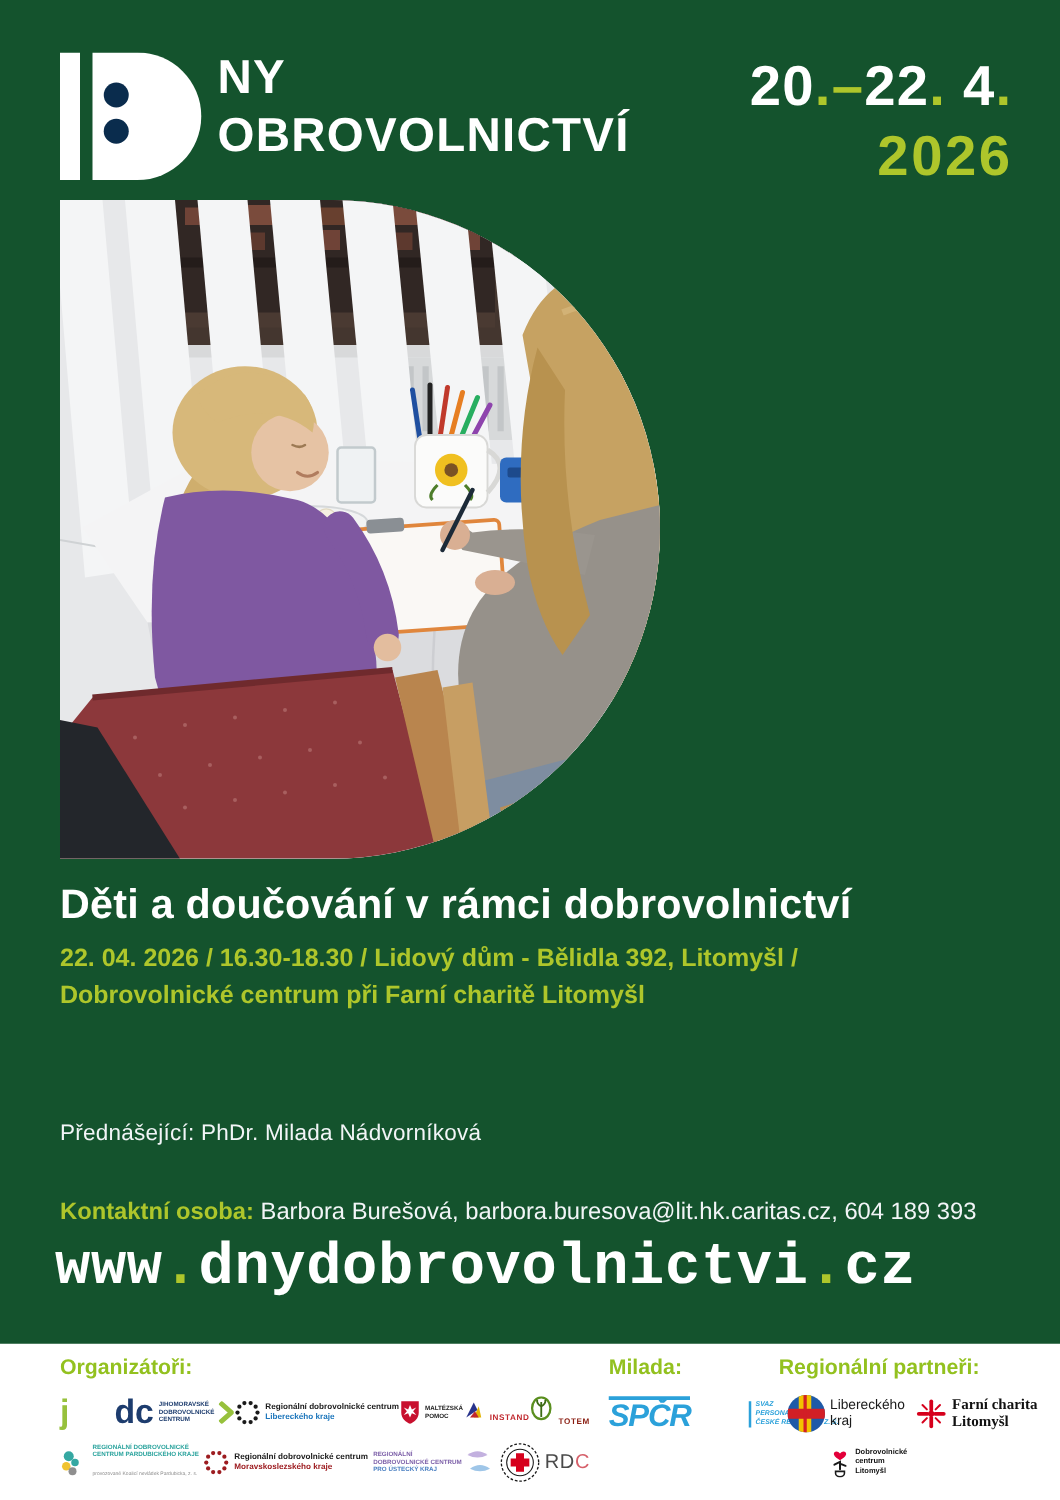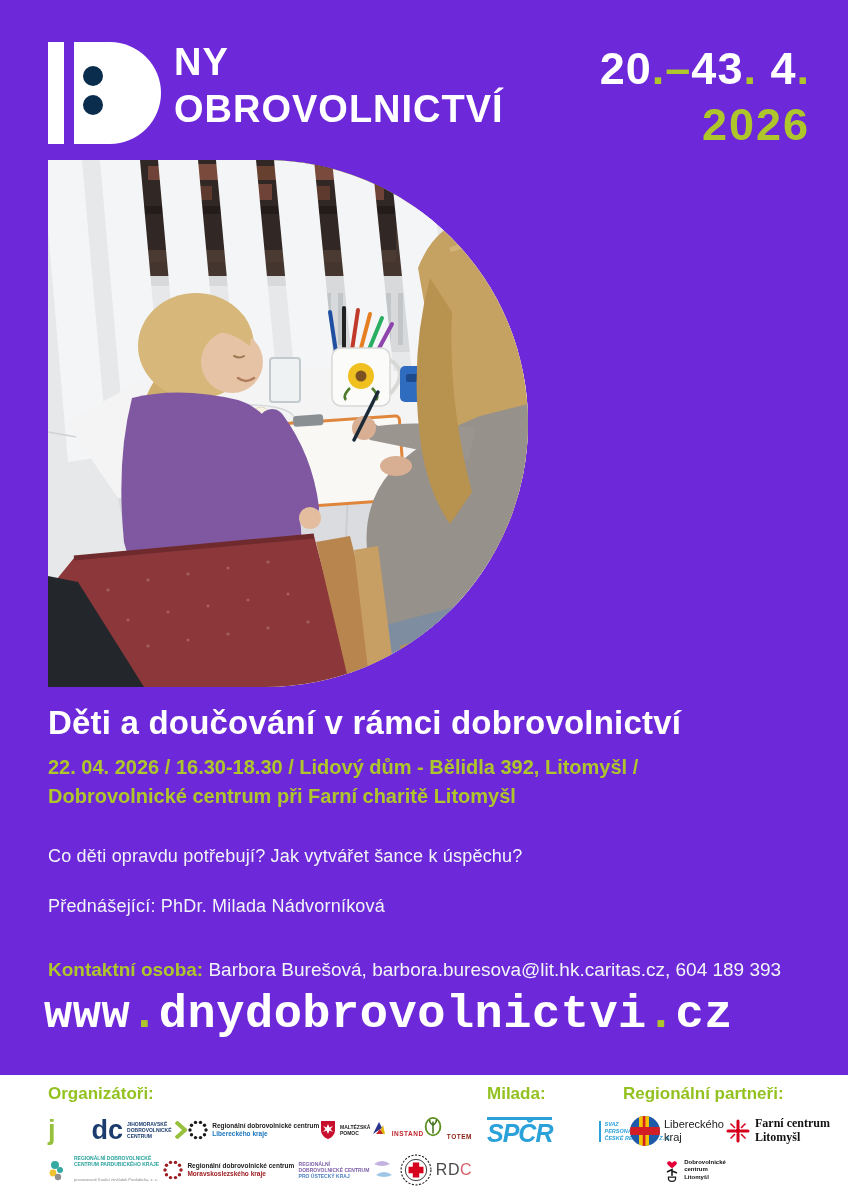--- a/index.html
+++ b/index.html
@@ -1,19 +1,19 @@
 <!DOCTYPE html>
 <html><head>
 <meta charset="utf-8">
 <style>
   * { margin:0; padding:0; box-sizing:border-box; }
   html,body { background:#333; }
   .poster {
     position:relative; width:848px; height:1200px; margin:0 auto;
-    background:#6d28d9; overflow:hidden;
+    background:#14532d; overflow:hidden;
     font-family:"Liberation Sans", sans-serif; color:#fff;
   }
   
   .logo-block { position:absolute; left:48px; top:42px; display:flex; align-items:flex-start; }
   .logo-d { width:118px; height:102px; flex:0 0 auto; }
   .logo-words { margin-left:8px; font-weight:bold; letter-spacing:1px; }
   .logo-words .w1 { font-size:38px; line-height:1.0; display:block; margin-top:1px;}
   .logo-words .w2 { font-size:38px; line-height:1.0; display:block; margin-top:9px;}
   .date-block { position:absolute; right:38px; top:44px; text-align:right; font-weight:bold; }
   .date-line1 { font-size:45px; line-height:1.1; letter-spacing:1px; }
@@ -86,21 +86,21 @@
       <circle cx="45" cy="34" r="10" fill="#0a2c4d"></circle>
       <circle cx="45" cy="63" r="10" fill="#0a2c4d"></circle>
     </svg>
     <div class="logo-words">
       <span class="w1">NY</span>
       <span class="w2">OBROVOLNICTVÍ</span>
     </div>
   </div>
 
   <div class="date-block">
-    <div class="date-line1"><span>20</span><span class="gr">.</span><span class="gr">–</span><span>43</span><span class="gr">.</span>&nbsp;<span>4</span><span class="gr">.</span></div>
+    <div class="date-line1"><span>20</span><span class="gr">.</span><span class="gr">–</span><span>22</span><span class="gr">.</span>&nbsp;<span>4</span><span class="gr">.</span></div>
     <div class="date-line2">2026</div>
   </div>
 
   <div class="photo">
     <svg width="480" height="527" viewBox="0 0 480 527" aria-hidden="true">
 
       <rect width="480" height="527" fill="#e7e8ea"></rect>
 
       <rect x="75" y="0" width="290" height="122" fill="#44362f"></rect>
       <rect x="92" y="0" width="256" height="100" fill="#312724"></rect>
@@ -252,21 +252,20 @@
 
       <polygon points="0,416 30,422 96,527 0,527" fill="#23262b"></polygon>
     </svg>
   </div>
 
   <h1 class="ev-title">Děti a doučování v rámci dobrovolnictví</h1>
   <div class="ev-meta">
     <div>22. 04. 2026 / 16.30-18.30 / Lidový dům - Bělidla 392, Litomyšl /</div>
     <div>Dobrovolnické centrum při Farní charitě Litomyšl</div>
   </div>
-  <p class="ev-desc">Co děti opravdu potřebují? Jak vytvářet šance k úspěchu?</p>
   <p class="ev-lect">Přednášející: PhDr. Milada Nádvorníková</p>
   <p class="ev-contact"><b>Kontaktní osoba:</b><span> Barbora Burešová, barbora.buresova@lit.hk.caritas.cz, 604 189 393</span></p>
 
   <div class="website"><span>www</span><span class="gr">.</span><span>dnydobrovolnictvi</span><span class="gr">.</span><span>cz</span></div>
 
   <div class="footer">
     <div class="f-head fh-org">Organizátoři:</div>
     <div class="f-head fh-par">Milada:</div>
     <div class="f-head fh-reg">Regionální partneři:</div>
 
@@ -436,21 +435,21 @@
             </g>
             <g stroke="#d6001c" stroke-width="1.6" stroke-linecap="round">
               <line x1="6" y1="6" x2="9.5" y2="9.5"></line>
                 <line x1="20" y1="6" x2="16.5" y2="9.5"></line>
               <line x1="6" y1="20" x2="9.5" y2="16.5"></line>
                 <line x1="20" y1="20" x2="16.5" y2="16.5"></line>
             </g>
             <circle cx="13" cy="13" r="2.4" fill="#d6001c"></circle>
           </svg>
           <span class="fc-label">
-              <span style="display:block">Farní centrum</span>
+              <span style="display:block">Farní charita</span>
               <span style="display:block">Litomyšl</span>
             </span>
         </div>
       </div>
       <div class="reg-row2">
         <div class="lg">
           <svg width="16" height="24" viewBox="0 0 18 26">
             <path d="M9 5 C7 1.8 3 2.8 3.5 5.8 C4 8 7 9.6 9 11 C11 9.6 14 8 14.5 5.8 C15 2.8 11 1.8 9 5 Z" fill="#e3003a"></path>
             <path d="M4 15 L9 12.5 L9 19 M9 14 L14 16" stroke="#1a1a1a" stroke-width="1.8" fill="none" stroke-linecap="round"></path>
             <path d="M5 21 h8 v1.6 a4 3.2 0 0 1 -8 0 Z" fill="none" stroke="#1a1a1a" stroke-width="1.4"></path>

